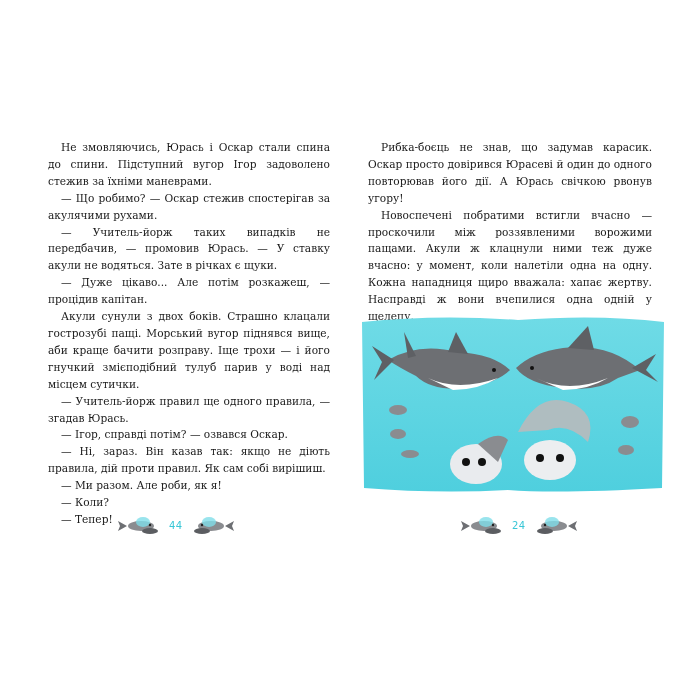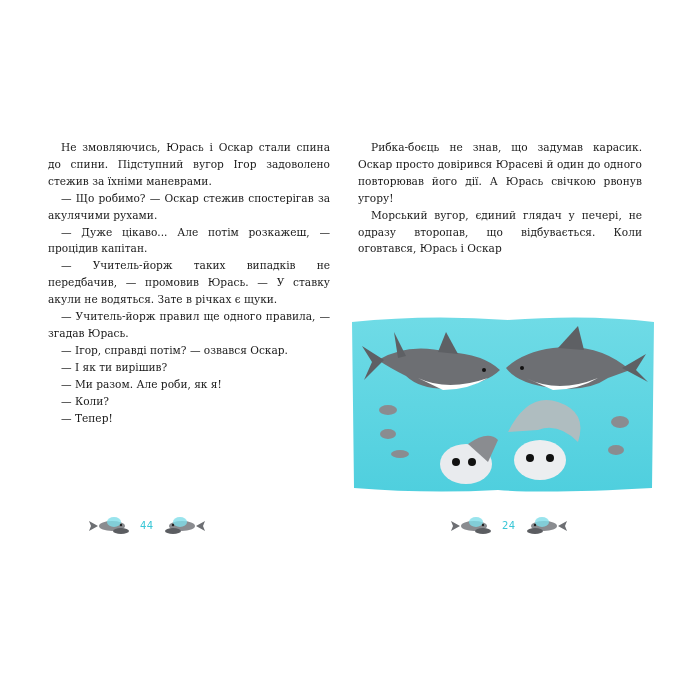--- a/index.html
+++ b/index.html
@@ -1,43 +1,44 @@
 <!DOCTYPE html>
 <html><head>
   <meta charset="utf-8">
   <style>
     html, body { margin: 0; padding: 0; background: #ffffff; }
     body { width: 700px; height: 700px; position: relative; overflow: hidden;
            font-family: "DejaVu Serif", "Liberation Serif", serif; color: #1a1a1a; }
     .page { position: absolute; top: 0; }
     .page-left  { left: 0;   width: 350px; height: 640px; }
-    .page-right { left: 340px; width: 350px; height: 700px; }
+    .page-right { left: 350px; width: 350px; height: 700px; }
     .text-block { position: absolute; font-size: 10.6px; line-height: 16.9px; text-align: justify; }
     .page-left .text-block  { left: 48px; top: 139px; width: 282px; }
     .page-right .text-block { left: 18px; top: 139px; width: 284px; }
     .text-block p { margin: 0; text-indent: 13px; }
     .illustration { position: absolute; left: 8px; top: 312px; width: 310px; height: 182px; }
     .folio { position: absolute; top: 514px; height: 22px; display: flex; align-items: center; gap: 8px; }
-    .page-left .folio  { left: 86px; }
+    .page-left .folio  { left: 115px; }
     .page-right .folio { left: 108px; }
     .folio-num { font-family: "DejaVu Sans", "Liberation Sans", sans-serif; font-size: 10px; color: #39c6d6; letter-spacing: 0.5px; }
     .folio svg { display: block; }
   </style>
 </head>
 <body>
 
 <div class="page page-left">
   <div class="text-block">
     <p>Не змовляючись, Юрась і Оскар стали спина до спини. Підступний вугор Ігор задоволено стежив за їхніми маневрами.</p>
     <p>— Що робимо? — Оскар стежив спостерігав за акулячими рухами.</p>
+    <p>— Учитель-йорж таких випадків не передбачив, — промовив Юрась. — У ставку акули не водяться. Зате в річках є щуки.</p>
     <p>— Дуже цікаво... Але потім розкажеш, — процідив капітан.</p>
-    <p>— Учитель-йорж таких випадків не передбачив, — промовив Юрась. — У ставку акули не водяться. Зате в річках є щуки.</p>
+    <p>Акули сунули з двох боків. Страшно клацали гострозубі пащі. Морський вугор піднявся вище, аби краще бачити розправу. Іще трохи — і його гнучкий змієподібний тулуб парив у воді над місцем сутички.</p>
     <p>— Учитель-йорж правил ще одного правила, — згадав Юрась.</p>
     <p>— Ігор, справді потім? — озвався Оскар.</p>
-    <p>— І як ти вирішив?</p>
+    <p>— Ні, зараз. Він казав так: якщо не діють правила, дій проти правил. Як сам собі вирішиш.</p>
     <p>— Ми разом. Але роби, як я!</p>
     <p>— Коли?</p>
     <p>— Тепер!</p>
   </div>
 
   <div class="folio">
     <span>
       <svg width="46" height="20" viewBox="0 0 46 20">
         <ellipse cx="26" cy="11" rx="13" ry="5" fill="#8a8c90"></ellipse>
         <ellipse cx="28" cy="7" rx="7" ry="5" fill="#7fdde8" opacity="0.8"></ellipse>
@@ -55,20 +56,21 @@
         <ellipse cx="35" cy="16" rx="8" ry="3" fill="#5b5d61"></ellipse>
         <circle cx="35" cy="10" r="1.2" fill="#222"></circle>
       </svg>
     </span>
   </div>
 </div>
 
 <div class="page page-right">
   <div class="text-block">
     <p>Рибка-боєць не знав, що задумав карасик. Оскар просто довірився Юрасеві й один до одного повторював його дії. А Юрась свічкою рвонув угору!</p>
+    <p>Новоспечені побратими встигли вчасно — проскочили між роззявленими ворожими пащами. Акули ж клацнули ними теж дуже вчасно: у момент, коли налетіли одна на одну. Кожна нападниця щиро вважала: хапає жертву. Насправді ж вони вчепилися одна одній у щелепу.</p>
     <p>Морський вугор, єдиний глядач у печері, не одразу второпав, що відбувається. Коли оговтався, Юрась і Оскар</p>
   </div>
 
   <div class="illustration">
     <svg width="310" height="182" viewBox="0 0 310 182">
       <defs>
         <linearGradient id="water" x1="0" y1="0" x2="0" y2="1">
           <stop offset="0" stop-color="#6fdbe6"></stop>
           <stop offset="1" stop-color="#4fcfde"></stop>
         </linearGradient>

